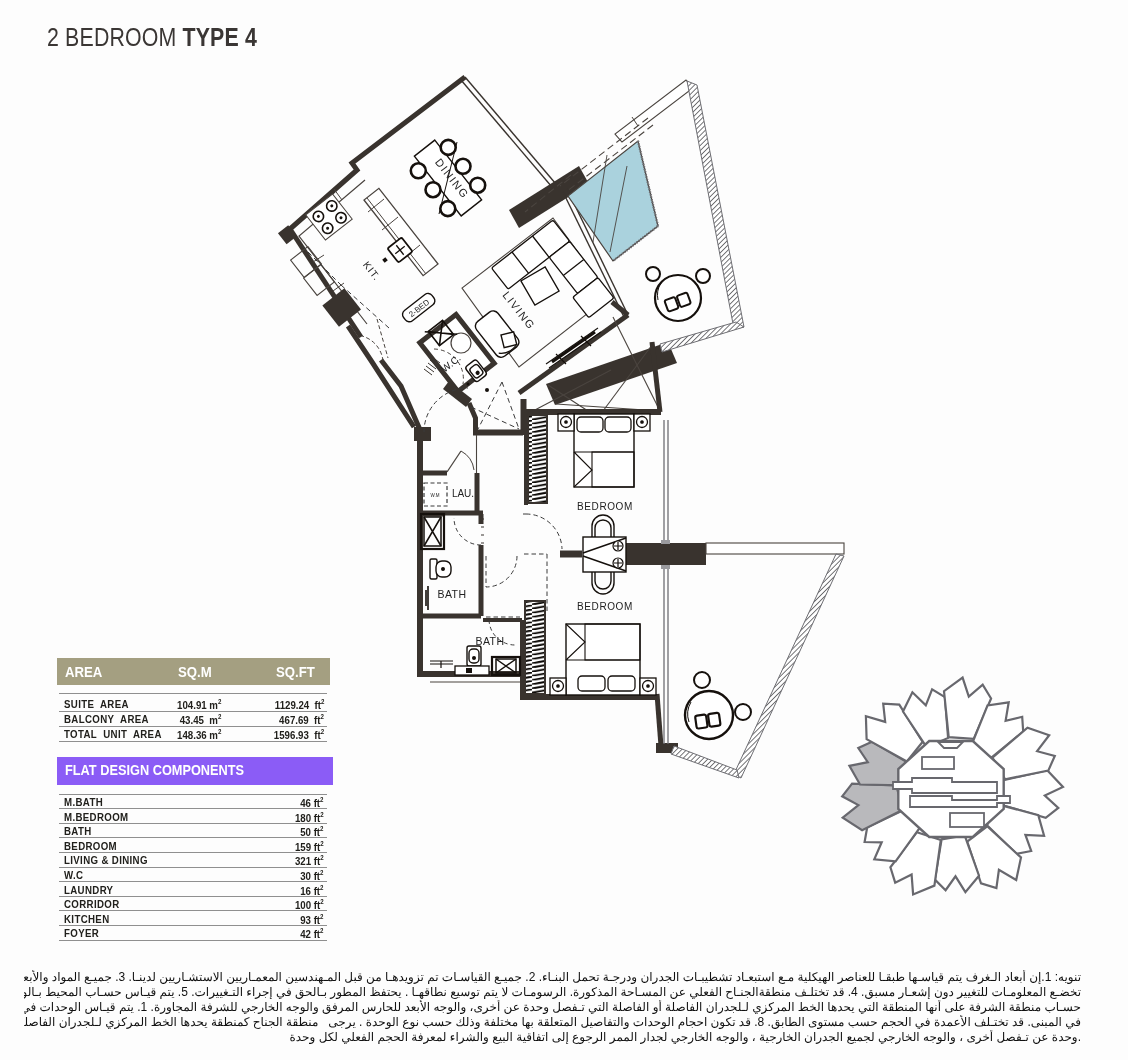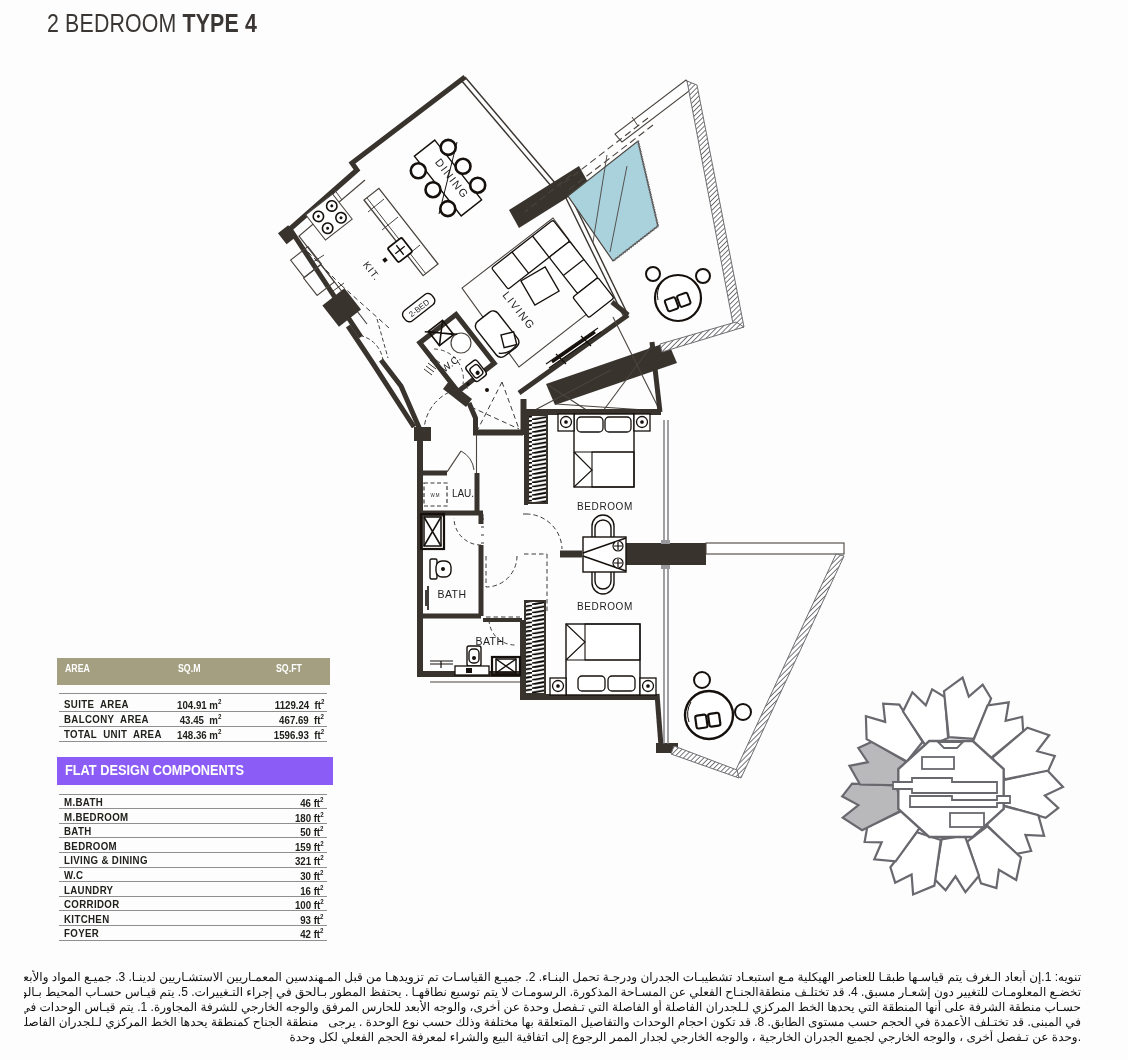--- a/index.html
+++ b/index.html
@@ -1,19 +1,19 @@
 <!DOCTYPE html>
 <html><head><meta charset="utf-8">
 <style>
 * { margin:0; padding:0; box-sizing:border-box; }
 html,body { width:1128px; height:1060px; background:#fdfdfd; font-family:"Liberation Sans",sans-serif; position:relative; overflow:hidden; }
 .abs { position:absolute; }
-.ttl { left:47px; top:8px; font-size:26px; color:#3a3634; letter-spacing:0.2px; }
+.ttl { left:47px; top:22px; font-size:26px; color:#3a3634; letter-spacing:0.2px; }
 .tsc { display:inline-block; transform:scaleX(0.82); transform-origin:left top; white-space:nowrap; }
-.hdr1 { left:57px; top:658px; width:273px; height:27px; background:#a49f81; color:#fff; font-weight:bold; font-size:10px; }
+.hdr1 { left:57px; top:658px; width:273px; height:27px; background:#a49f81; color:#fff; font-weight:bold; font-size:15px; }
 .hdr1 span, .hdr2 span { position:absolute; top:5px; }
 .hdr2 { left:57px; top:757px; width:276px; height:28px; background:#8b5cf6; color:#fff; font-weight:bold; font-size:14.5px; }
 .row { position:absolute; font-weight:bold; font-size:11px; color:#21201c; width:269px; left:60px; }
 .row .l { position:absolute; left:4px; top:0; letter-spacing:0.4px; }
 .row .m { position:absolute; right:108px; top:0; }
 .row .r { position:absolute; right:5px; top:0; }
 .ln { position:absolute; left:59px; width:268px; border-top:1px solid #8f8f8f; }
 .cond { display:inline-block; transform:scaleX(0.88); transform-origin:left top; white-space:nowrap; }
 .condr { display:inline-block; transform:scaleX(0.88); transform-origin:right top; white-space:nowrap; }
 .ar { position:absolute; left:24px; width:1057px; direction:rtl; font-size:12px; color:#111; text-align:justify; text-align-last:justify; white-space:nowrap; overflow:hidden; }

